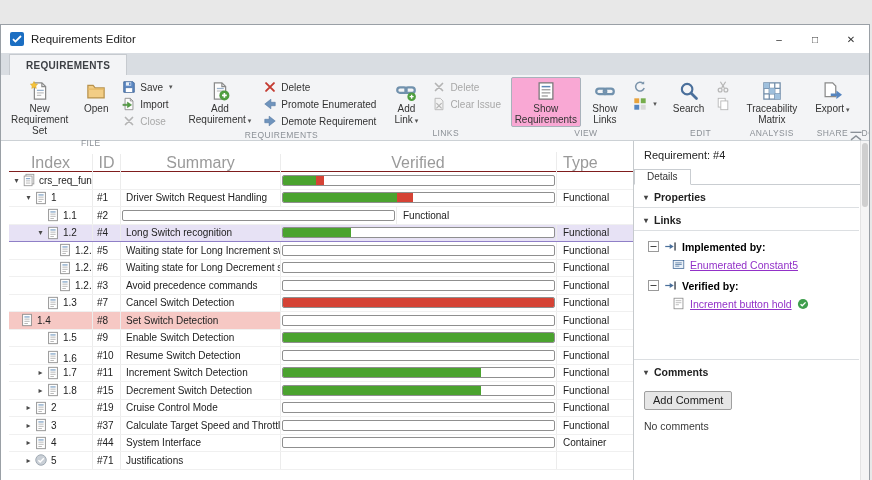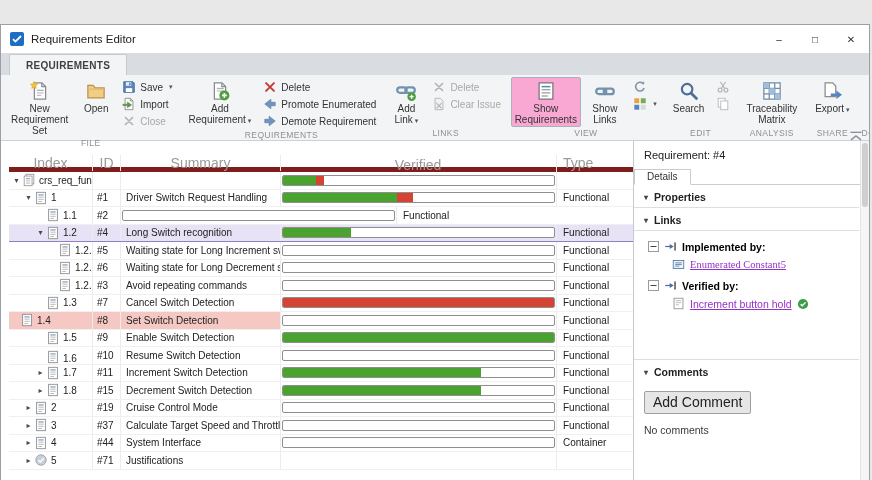--- a/index.html
+++ b/index.html
@@ -37,21 +37,21 @@
   .small-btn .icon svg{width:100%;height:100%;}
   .dd{font-size:7px;color:#555;margin-left:2px;}
   .collapse-ribbon{position:absolute;right:6px;bottom:3px;width:14px;height:10px;}
   .collapse-ribbon svg{width:100%;height:100%;}
 
   
   .content{height:351px;display:flex;background:#fff;}
 
   
   .table-area{width:633px;border-right:1px solid #c6cacd;padding:14px 0 0 8px;}
-  .t-header{display:flex;height:17px;align-items:flex-start;border-bottom:5px solid #7f1d1d;color:#9a9a9a;font-size:14px;}
+  .t-header{display:flex;height:17px;align-items:center;border-bottom:1px solid #7f1d1d;color:#9a9a9a;font-size:16px;}
   .t-row{display:flex;height:17.5px;align-items:stretch;border-bottom:1px solid #f0f0f0;font-size:10px;color:#222;}
   .cell{border-right:1px solid #ececec;display:flex;align-items:center;overflow:hidden;}
   .c-tree{width:84px;}
   .c-id{width:28px;padding-left:4px;}
   .c-sum{width:160px;padding-left:5px;white-space:nowrap;}
   .c-ver{width:276px;padding:2px 1px;}
   .c-type{flex:1;padding-left:6px;border-right:none;}
   .hc{justify-content:center;padding-left:0;}
   .hc.c-type{justify-content:flex-start;padding-left:6px;}
   .expander{width:11px;font-size:8px;color:#4a4a4a;display:inline-block;text-align:center;flex:none;}
@@ -74,21 +74,21 @@
   #links-content{padding:4px 0 46px;}
   .link-group-row{display:flex;align-items:center;gap:5px;padding:5px 10px 2px 14px;font-weight:bold;}
   .link-item-row{display:flex;align-items:center;gap:5px;padding:3px 10px 3px 38px;}
   .minus-box{width:11px;height:11px;display:inline-flex;flex:none;}
   .minus-box svg{width:100%;height:100%;}
   .li-icon{width:13px;height:13px;display:inline-flex;flex:none;}
   .li-icon svg{width:100%;height:100%;}
   .link-anchor{color:#9231c8;text-decoration:underline;cursor:pointer;}
   .check-badge{width:12px;height:12px;display:inline-flex;}
   .check-badge svg{width:100%;height:100%;}
-  .add-comment-btn{margin:9px 0 0 10px;padding:2px 8px 3px;font-size:14px;font-family:"Liberation Sans",sans-serif;background:#e6e6e6;border:1px solid #9f9f9f;border-radius:2px;color:#222;}
+  .add-comment-btn{margin:9px 0 0 10px;padding:2px 8px 3px;font-size:11px;font-family:"Liberation Sans",sans-serif;background:#e6e6e6;border:1px solid #9f9f9f;border-radius:2px;color:#222;}
   .no-comments{padding:10px 10px;color:#3a3a3a;}
   .dp-scroll{position:absolute;right:0;top:0;bottom:0;width:9px;background:#f5f5f5;border-left:1px solid #e4e4e4;}
   .dp-thumb{position:absolute;top:2px;right:1px;width:6px;height:64px;background:#cfcfcf;border-radius:3px;}
 
   
   .statusbar{height:10px;border-top:1px solid #d3d3d3;background:#fbfbfb;}
 </style>
 </head>
 <body>
 
@@ -522,21 +522,21 @@
                   <rect x="3" y="1.5" width="10" height="13" fill="#fff" stroke="#8a8a8a"></rect>
                   <line x1="5" y1="4.5" x2="11" y2="4.5" stroke="#5b87b5" stroke-width="1.1"></line>
                   <line x1="5" y1="7" x2="11" y2="7" stroke="#b0b0b0"></line>
                   <line x1="5" y1="9.5" x2="11" y2="9.5" stroke="#b0b0b0"></line>
                   <line x1="5" y1="12" x2="9" y2="12" stroke="#b0b0b0"></line>
                 </svg>
               </span>
               <span class="index-label">1.2.3</span>
             </div>
             <div class="cell c-id">#3</div>
-            <div class="cell c-sum">Avoid repeating commands</div>
+            <div class="cell c-sum">Avoid precedence commands</div>
             <div class="cell c-ver">
               <div class="bar-outer"></div>
             </div>
             <div class="cell c-type">Functional</div>
           </div>
           <div class="t-row">
             <div class="cell c-tree" style="padding-left: 26px;">
               <span class="expander"></span>
               <span class="tree-icon">
                 <svg viewBox="0 0 16 16">
@@ -781,21 +781,21 @@
             </span>
             <span>Implemented by:</span>
           </div>
           <div class="link-item-row">
             <span class="li-icon">
               <svg viewBox="0 0 16 16">
                 <rect x="1.5" y="3" width="13" height="10" fill="#eaf1f8" stroke="#4a6f9b"></rect>
                 <path d="M4 6h8M4 8h8M4 10h5" stroke="#4a6f9b" stroke-width=".9" fill="none"></path>
               </svg>
             </span>
-            <span class="link-anchor" style="color: rgb(146, 49, 200); font-family: Liberation Serif, serif;">Enumerated Constant5</span>
+            <span class="link-anchor" style="color: rgb(146, 49, 200);">Enumerated Constant5</span>
           </div>
           <div class="link-group-row">
             <span class="minus-box">
               <svg viewBox="0 0 11 11">
                 <rect x="0.5" y="0.5" width="10" height="10" fill="#fff" stroke="#9a9a9a"></rect>
                 <line x1="2.5" y1="5.5" x2="8.5" y2="5.5" stroke="#444"></line>
               </svg>
             </span>
             <span class="li-icon">
               <svg viewBox="0 0 16 16">

